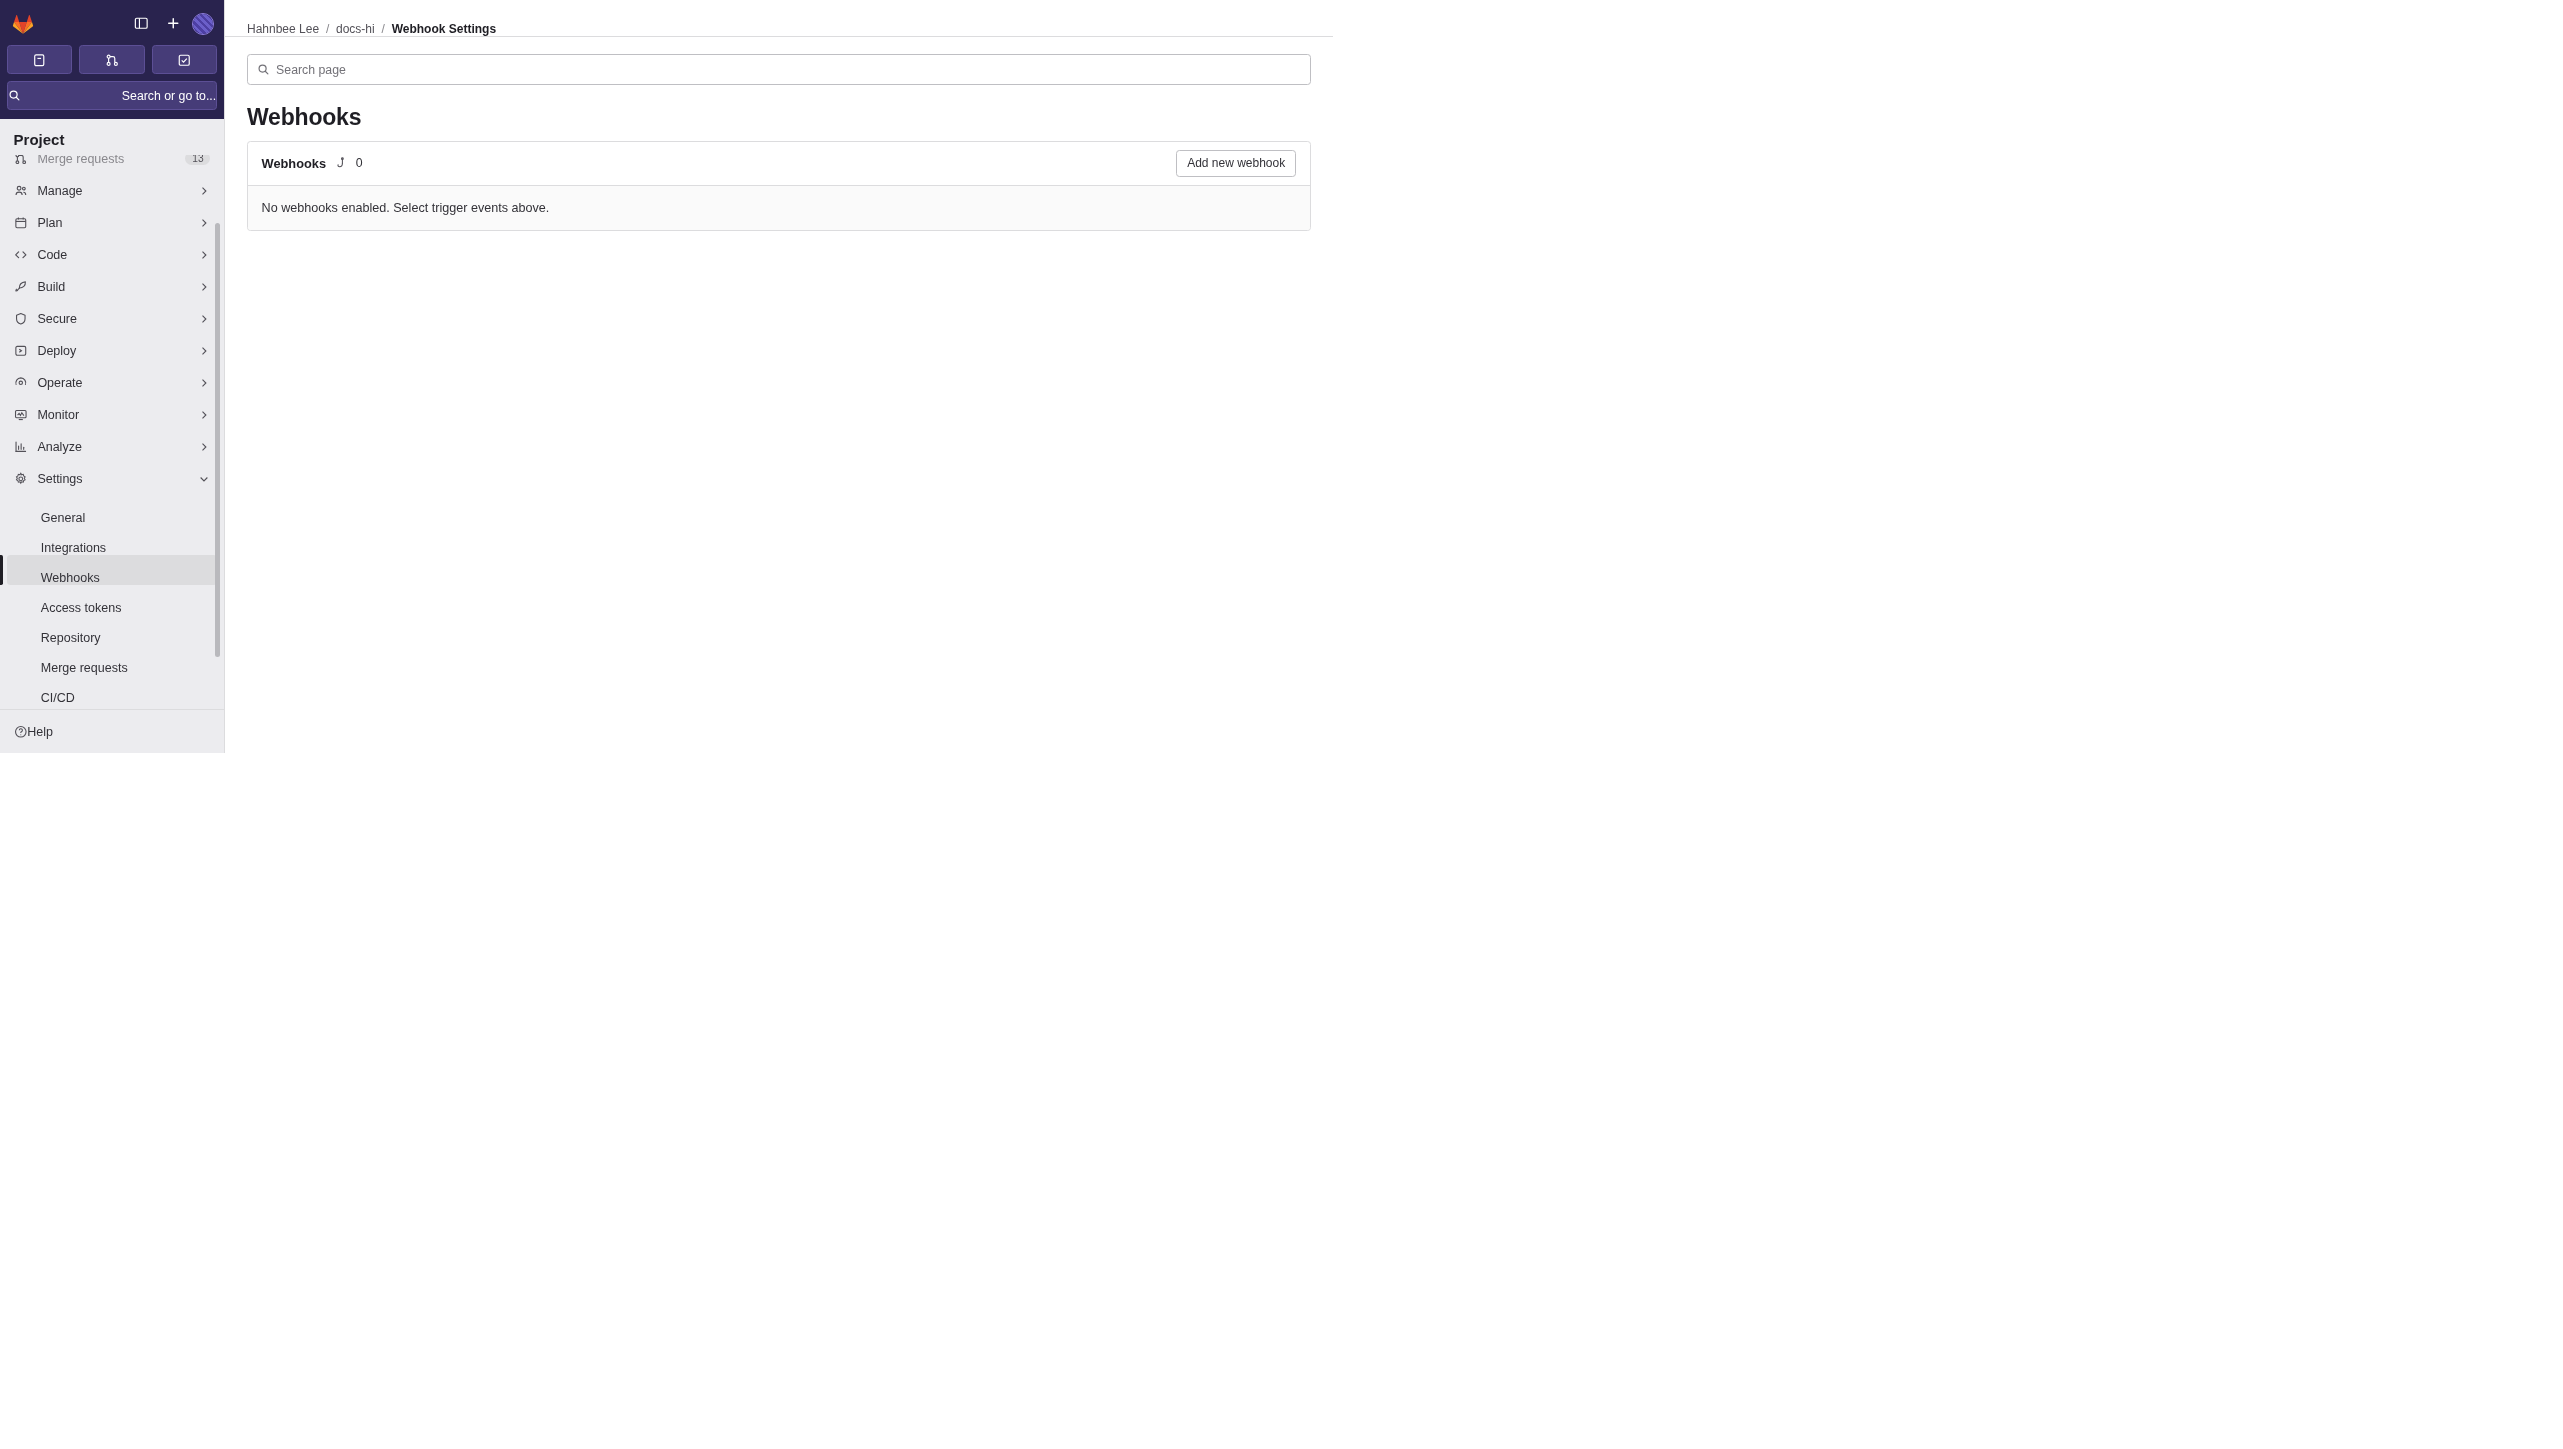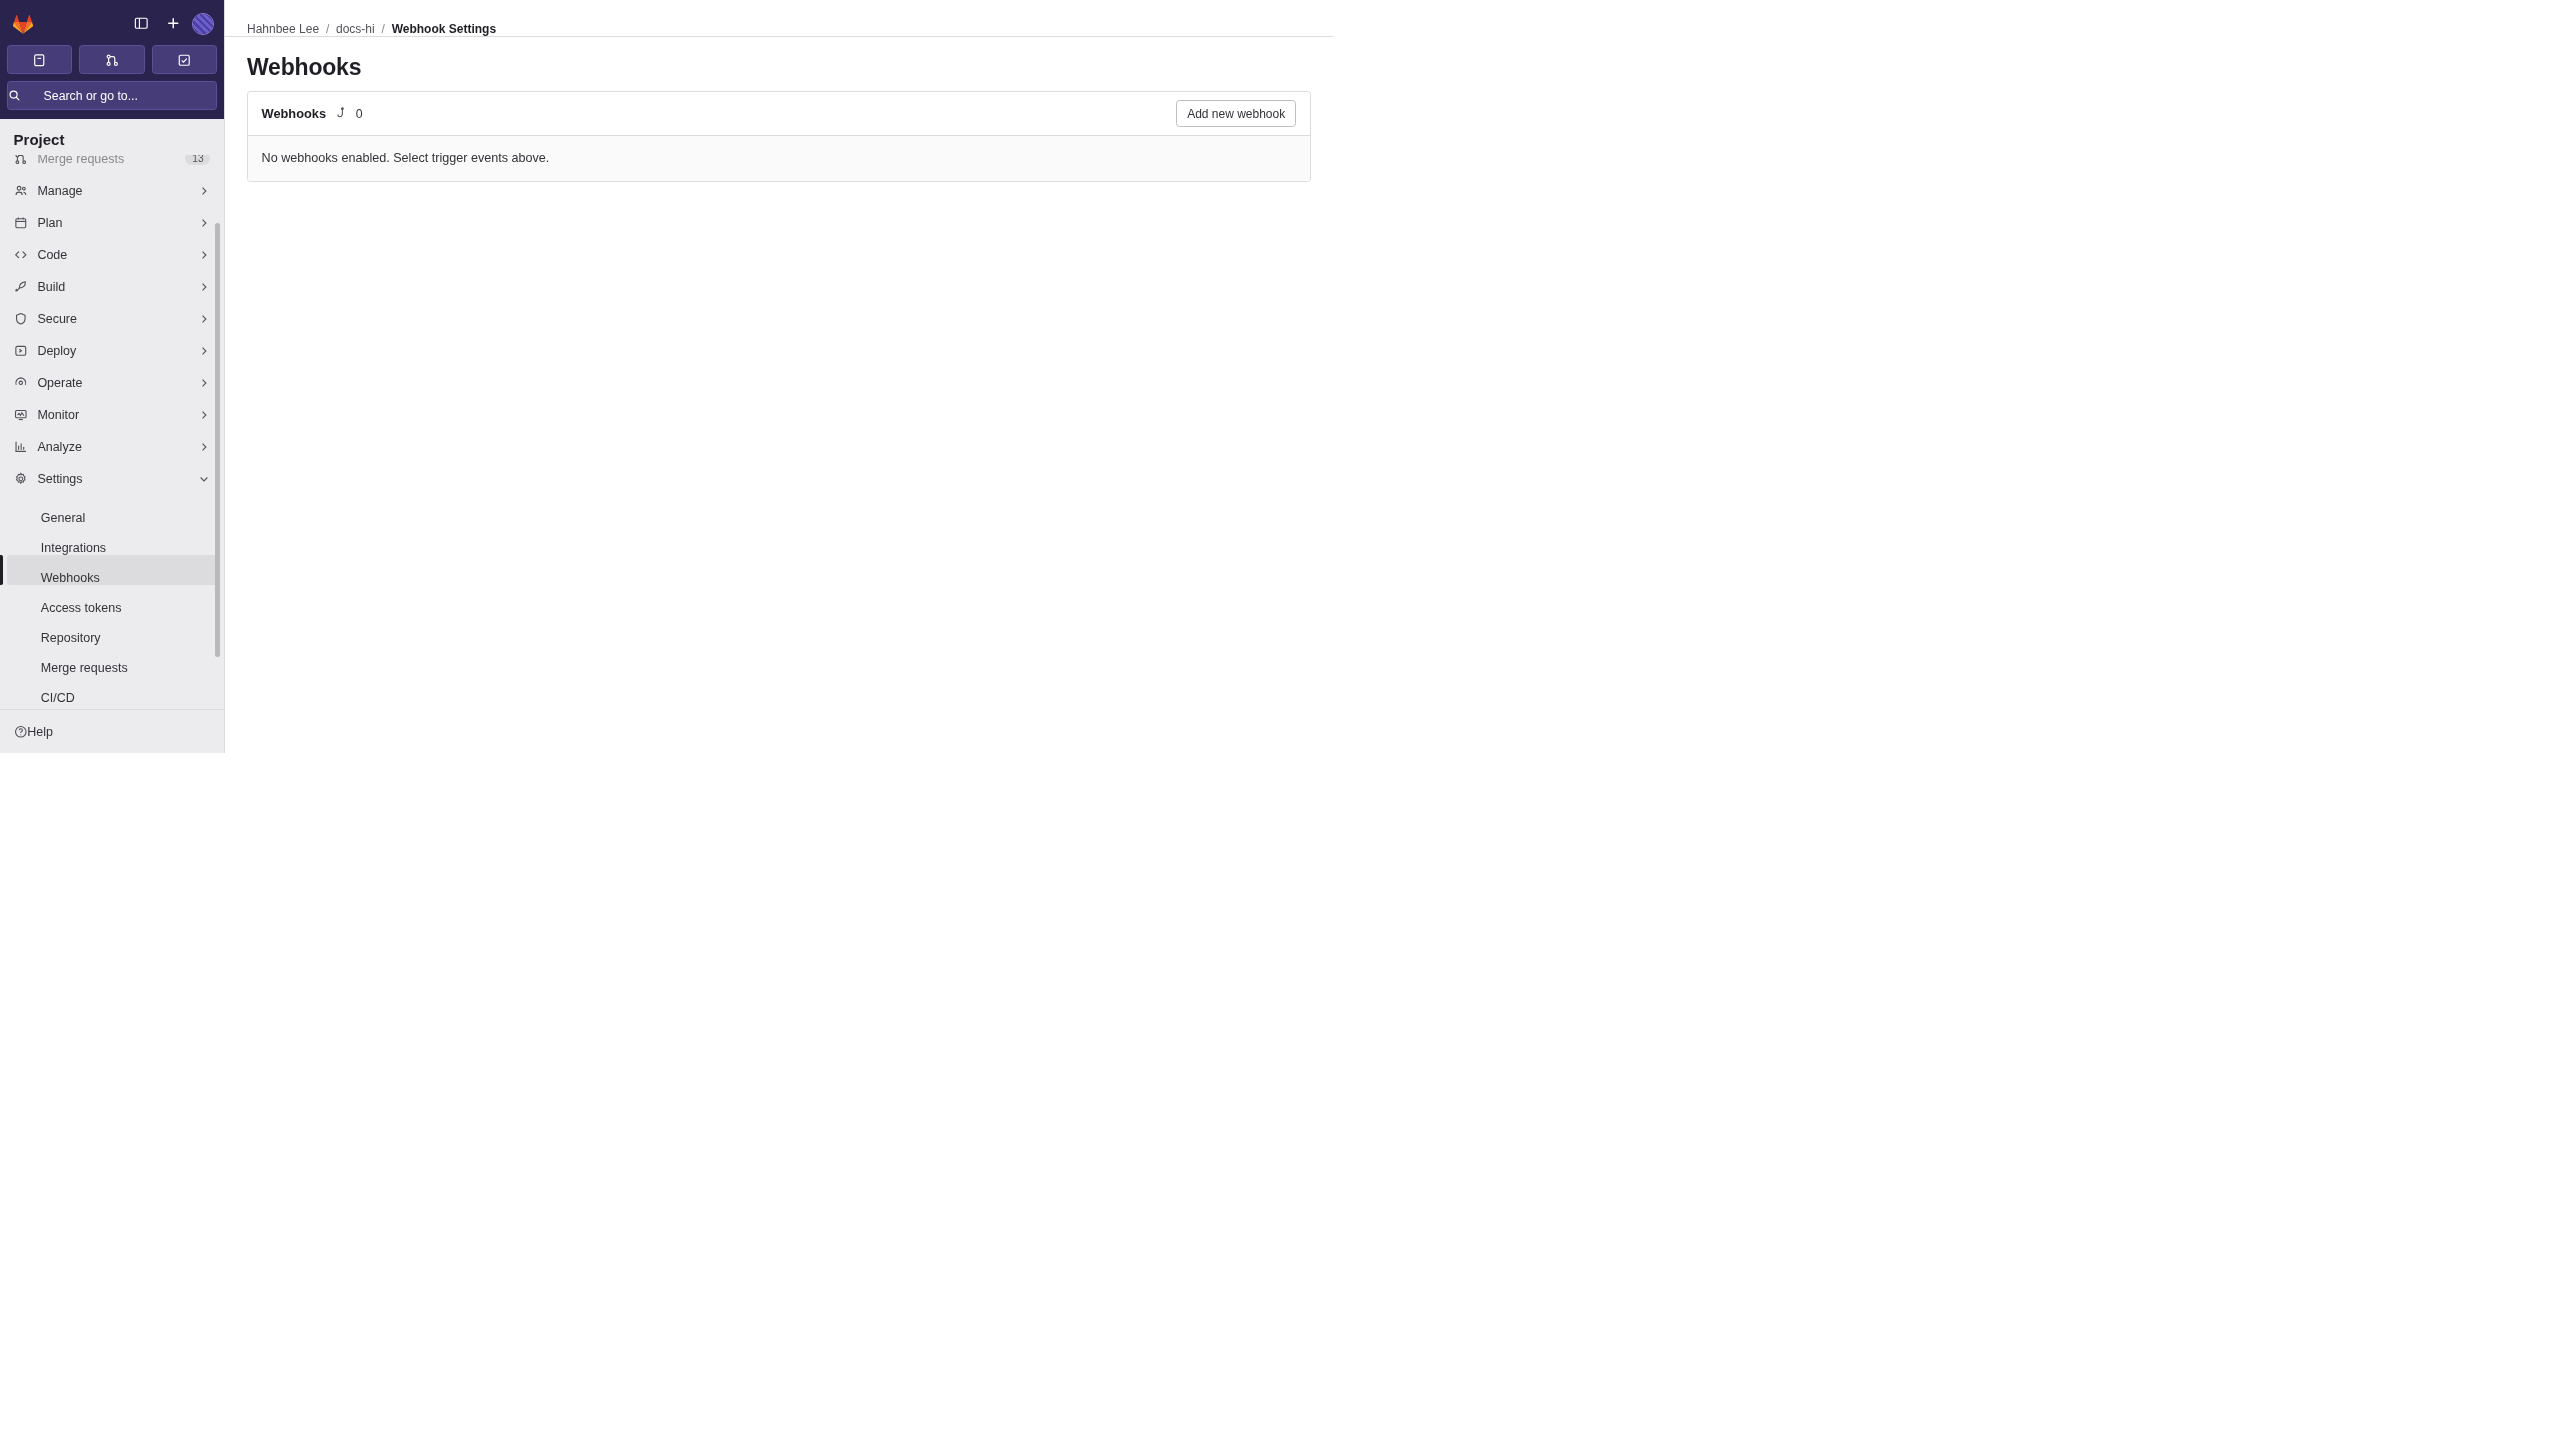--- a/index.html
+++ b/index.html
@@ -67,21 +67,21 @@
     color: #fff;
     cursor: pointer;
   }
   .sb-search {
     margin-top: 6.8px;
     height: 29px;
     background: #463c78;
     border: 0.9px solid #5c4f95;
     border-radius: 3.4px;
     display: flex; align-items: center;
-    justify-content: flex-start;
+    justify-content: space-between;
     gap: 23px;
     color: #fff;
     font-size: 12.3px;
     cursor: pointer;
   }
 
   .sb-project-label {
     padding: 12px 13.6px 6.8px 13.6px;
     font-size: 15px;
     font-weight: bold;
@@ -550,20 +550,29 @@
 <main class="main">
   <div class="breadcrumb-bar">
     <a class="bc-link">Hahnbee Lee</a>
     <span class="bc-sep">/</span>
     <a class="bc-link">docs-hi</a>
     <span class="bc-sep">/</span>
     <span class="bc-current">Webhook Settings</span>
   </div>
 
   <div class="content">
+    <div class="search-page">
+      <span style="display:flex;color:#737278;">
+        <svg width="12.8" height="12.8" viewBox="0 0 16 16" fill="none" stroke="currentColor" stroke-width="1.5">
+          <circle cx="7" cy="7" r="4.4"></circle>
+            <line x1="10.3" y1="10.3" x2="13.6" y2="13.6" stroke-linecap="round"></line>
+        </svg>
+      </span>
+      <input type="text" placeholder="Search page" style="">
+    </div>
 
     <h1 class="page-title">Webhooks</h1>
 
 
     <section class="card">
       <div class="card-head">
         <span class="title">Webhooks</span>
         <span class="count-ico">
           <svg width="12.8" height="12.8" viewBox="0 0 16 16" fill="none" stroke="currentColor" stroke-width="1.3" stroke-linecap="round">
             <path d="M8 2.2v5.6"></path>

